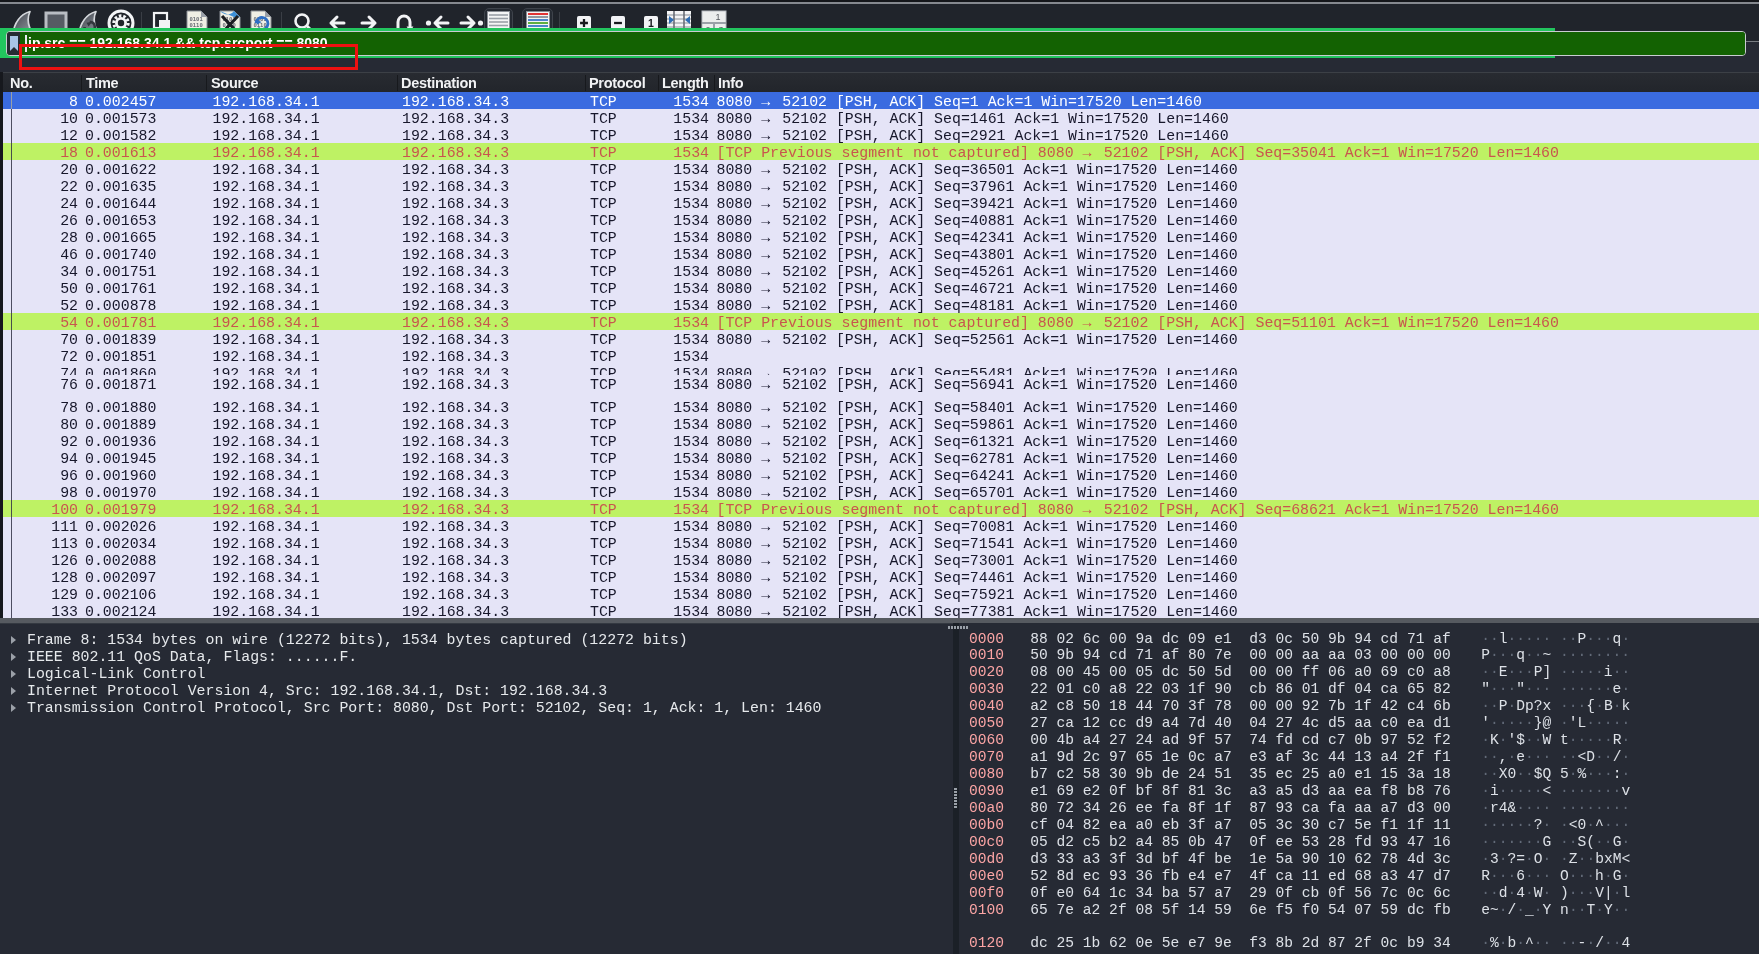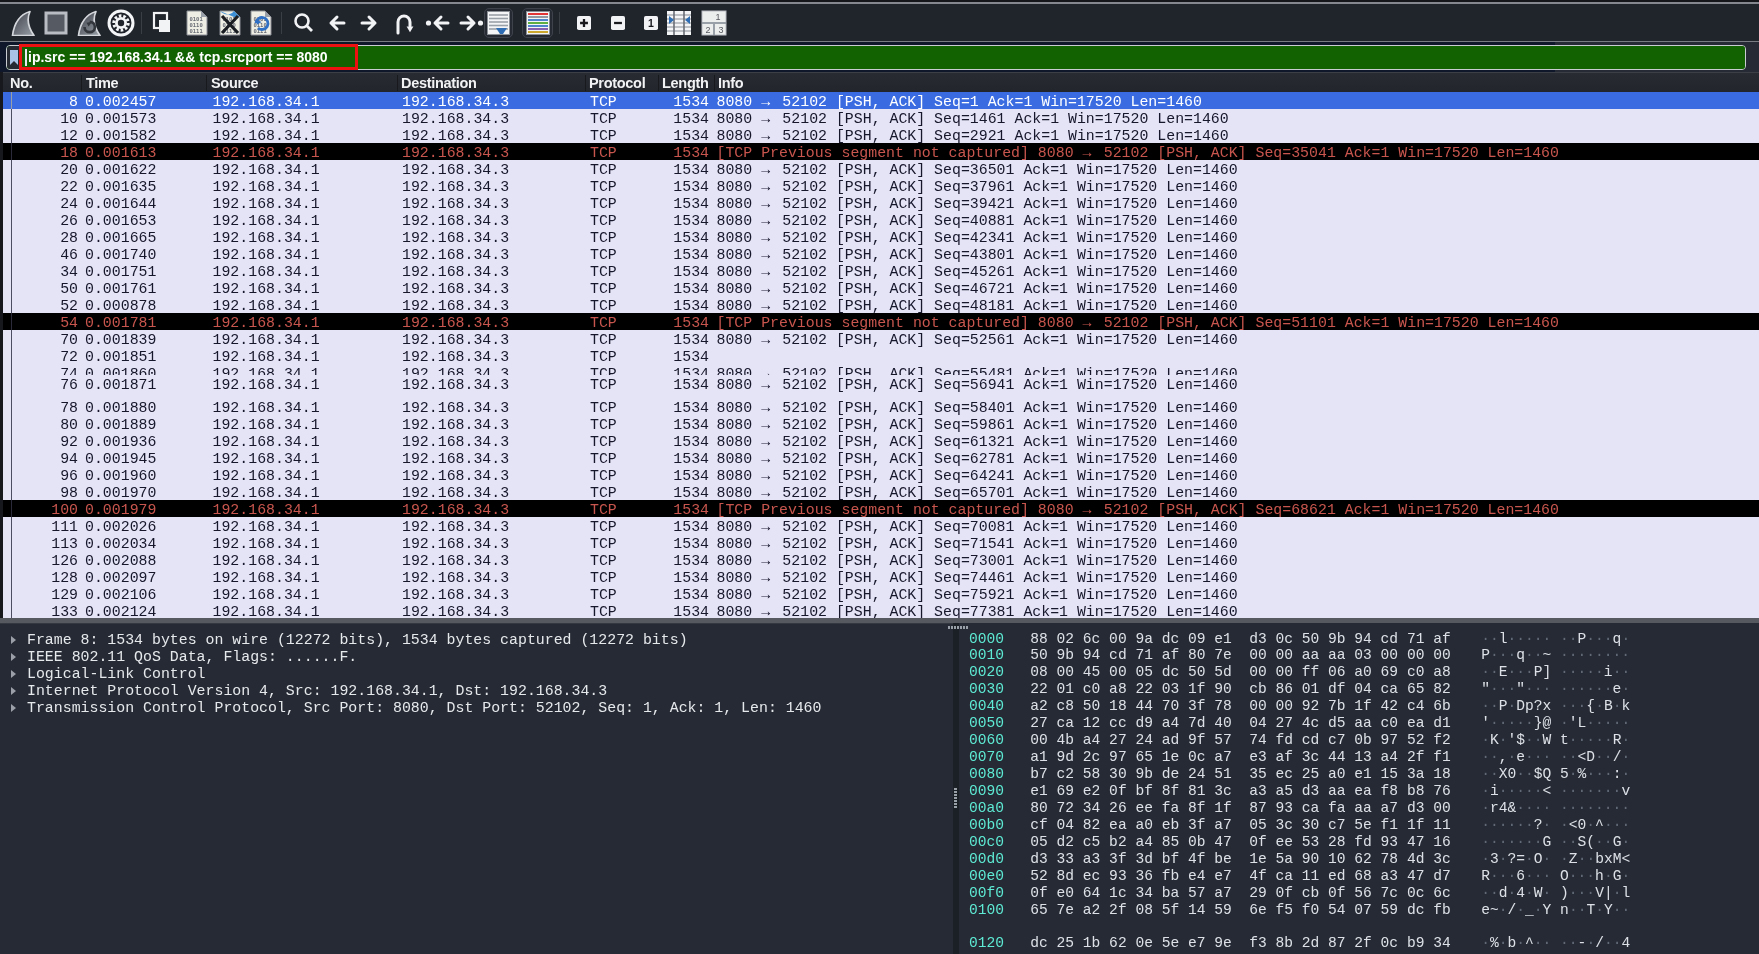--- a/index.html
+++ b/index.html
@@ -3,35 +3,35 @@
 <style>
 *{margin:0;padding:0;box-sizing:border-box}
 html,body{width:1759px;height:954px;overflow:hidden;background:#262a34;font-family:"Liberation Sans",sans-serif}
 #w{position:absolute;left:0;top:0;width:1759px;height:954px;overflow:hidden}
 .abs{position:absolute}
 
 #tb{left:0;top:0;width:1759px;height:41px;background:#20242b;border-top:2px solid #14161a;box-shadow:inset 0 2px 0 #85898f}
 #tbline{left:0;top:41px;width:1759px;height:1px;background:#797d83}
 .sep{top:10px;width:1px;height:22px;background:#3a3e45}
 
-#fb{left:0;top:42px;width:1555px;height:30px;background:#0f172a}
+#fb{left:0;top:28px;width:1555px;height:30px;background:#22c55e}
 #fin{left:6px;top:3px;width:1740px;height:25px;border:1px solid #c9ccd1;border-radius:4px;background:#136202;overflow:hidden}
 #fbk{left:0;top:0;width:13px;height:23px;background:#262b33}
 #caret{left:18px;top:3px;width:2px;height:17px;background:#e8ecf0}
 #ftext{left:21px;top:0px;height:23px;line-height:23px;color:#fff;font-size:14px;font-weight:bold;white-space:pre}
 #redbox{left:19px;top:44px;width:339px;height:26px;border:3px solid #ee1111;z-index:30}
 
 #hdr{left:0;top:72px;width:1759px;height:20px;background:linear-gradient(#282b31,#22252b);border-top:1px solid #3c4046;color:#f1f2f4;font-size:14.5px;font-weight:bold;letter-spacing:-0.3px}
 #hdr span{position:absolute;top:1px;line-height:19px}
 .hsep{position:absolute;top:2px;width:1px;height:16px;background:#17191d}
 
 #list{left:0;top:92px;width:1759px;height:526px;overflow:hidden;background:#e5e4f7;font-family:"Liberation Mono",monospace;font-size:14.88px}
 .pr{position:absolute;left:0;width:1759px;height:17px;line-height:20px;white-space:pre}
 .pr.n{background:#e5e4f7;color:#17172b}
-.pr.bad{background:#000000;color:#c8564e}
+.pr.bad{background:#bef264;color:#c8564e}
 .pr.sel{background:#3a6be0;color:#ffffff}
 .c0{position:absolute;left:0;width:78px;text-align:right}
 .c1{position:absolute;left:85px}
 .c2{position:absolute;left:212.5px}
 .c3{position:absolute;left:402px}
 .c4{position:absolute;left:590px}
 .c5{position:absolute;left:640px;width:69px;text-align:right}
 .c6{position:absolute;left:716.5px}
 .ar{display:inline-block;width:12.3px}
 #vline{left:11px;top:92px;width:1px;height:526px;background:rgba(50,50,70,0.85);z-index:5}
@@ -40,21 +40,21 @@
 #split{left:0;top:618px;width:1759px;height:5px;background:#565a60}
 #hdots{left:948px;top:626px;width:20px;height:3px;background:repeating-linear-gradient(90deg,#9aa0a8 0 2px,transparent 2px 3px)}
 #vdots{left:954px;top:788px;width:3px;height:20px;background:repeating-linear-gradient(180deg,#9aa0a8 0 2px,transparent 2px 3px)}
 
 #lower{left:0;top:623px;width:1759px;height:331px;background:#262a34}
 #mdiv{left:953px;top:623px;width:6px;height:331px;background:#1b2027}
 .mono{font-family:"Liberation Mono",monospace;font-size:14.88px;white-space:pre}
 .dl{position:absolute;left:27px;height:17px;line-height:17px;color:#e6e9ec}
 .tri{position:absolute;left:11px;width:0;height:0;border-left:5.5px solid #9ba0a8;border-top:4px solid transparent;border-bottom:4px solid transparent}
 .hx{position:absolute;left:969px;height:17px;line-height:17px;color:#dde1e7;font-size:14.6px}
-.hx i{font-style:normal;color:#5eead4}
+.hx i{font-style:normal;color:#fca5a5}
 .hx em{font-style:normal;color:#626a78;position:relative;left:-4.5px}
 .hx em b{font-weight:normal;color:#dde1e7}
 
 .ic{position:absolute;top:7px;width:28px;height:28px;display:flex;align-items:center;justify-content:center}
 .chk{border:1px solid #3e434b;border-radius:5px;background:#262b33}
 </style></head>
 <body>
 <div id="w">
 <div class="abs" id="tb">
       <div class="abs ic" style="left:9px">

